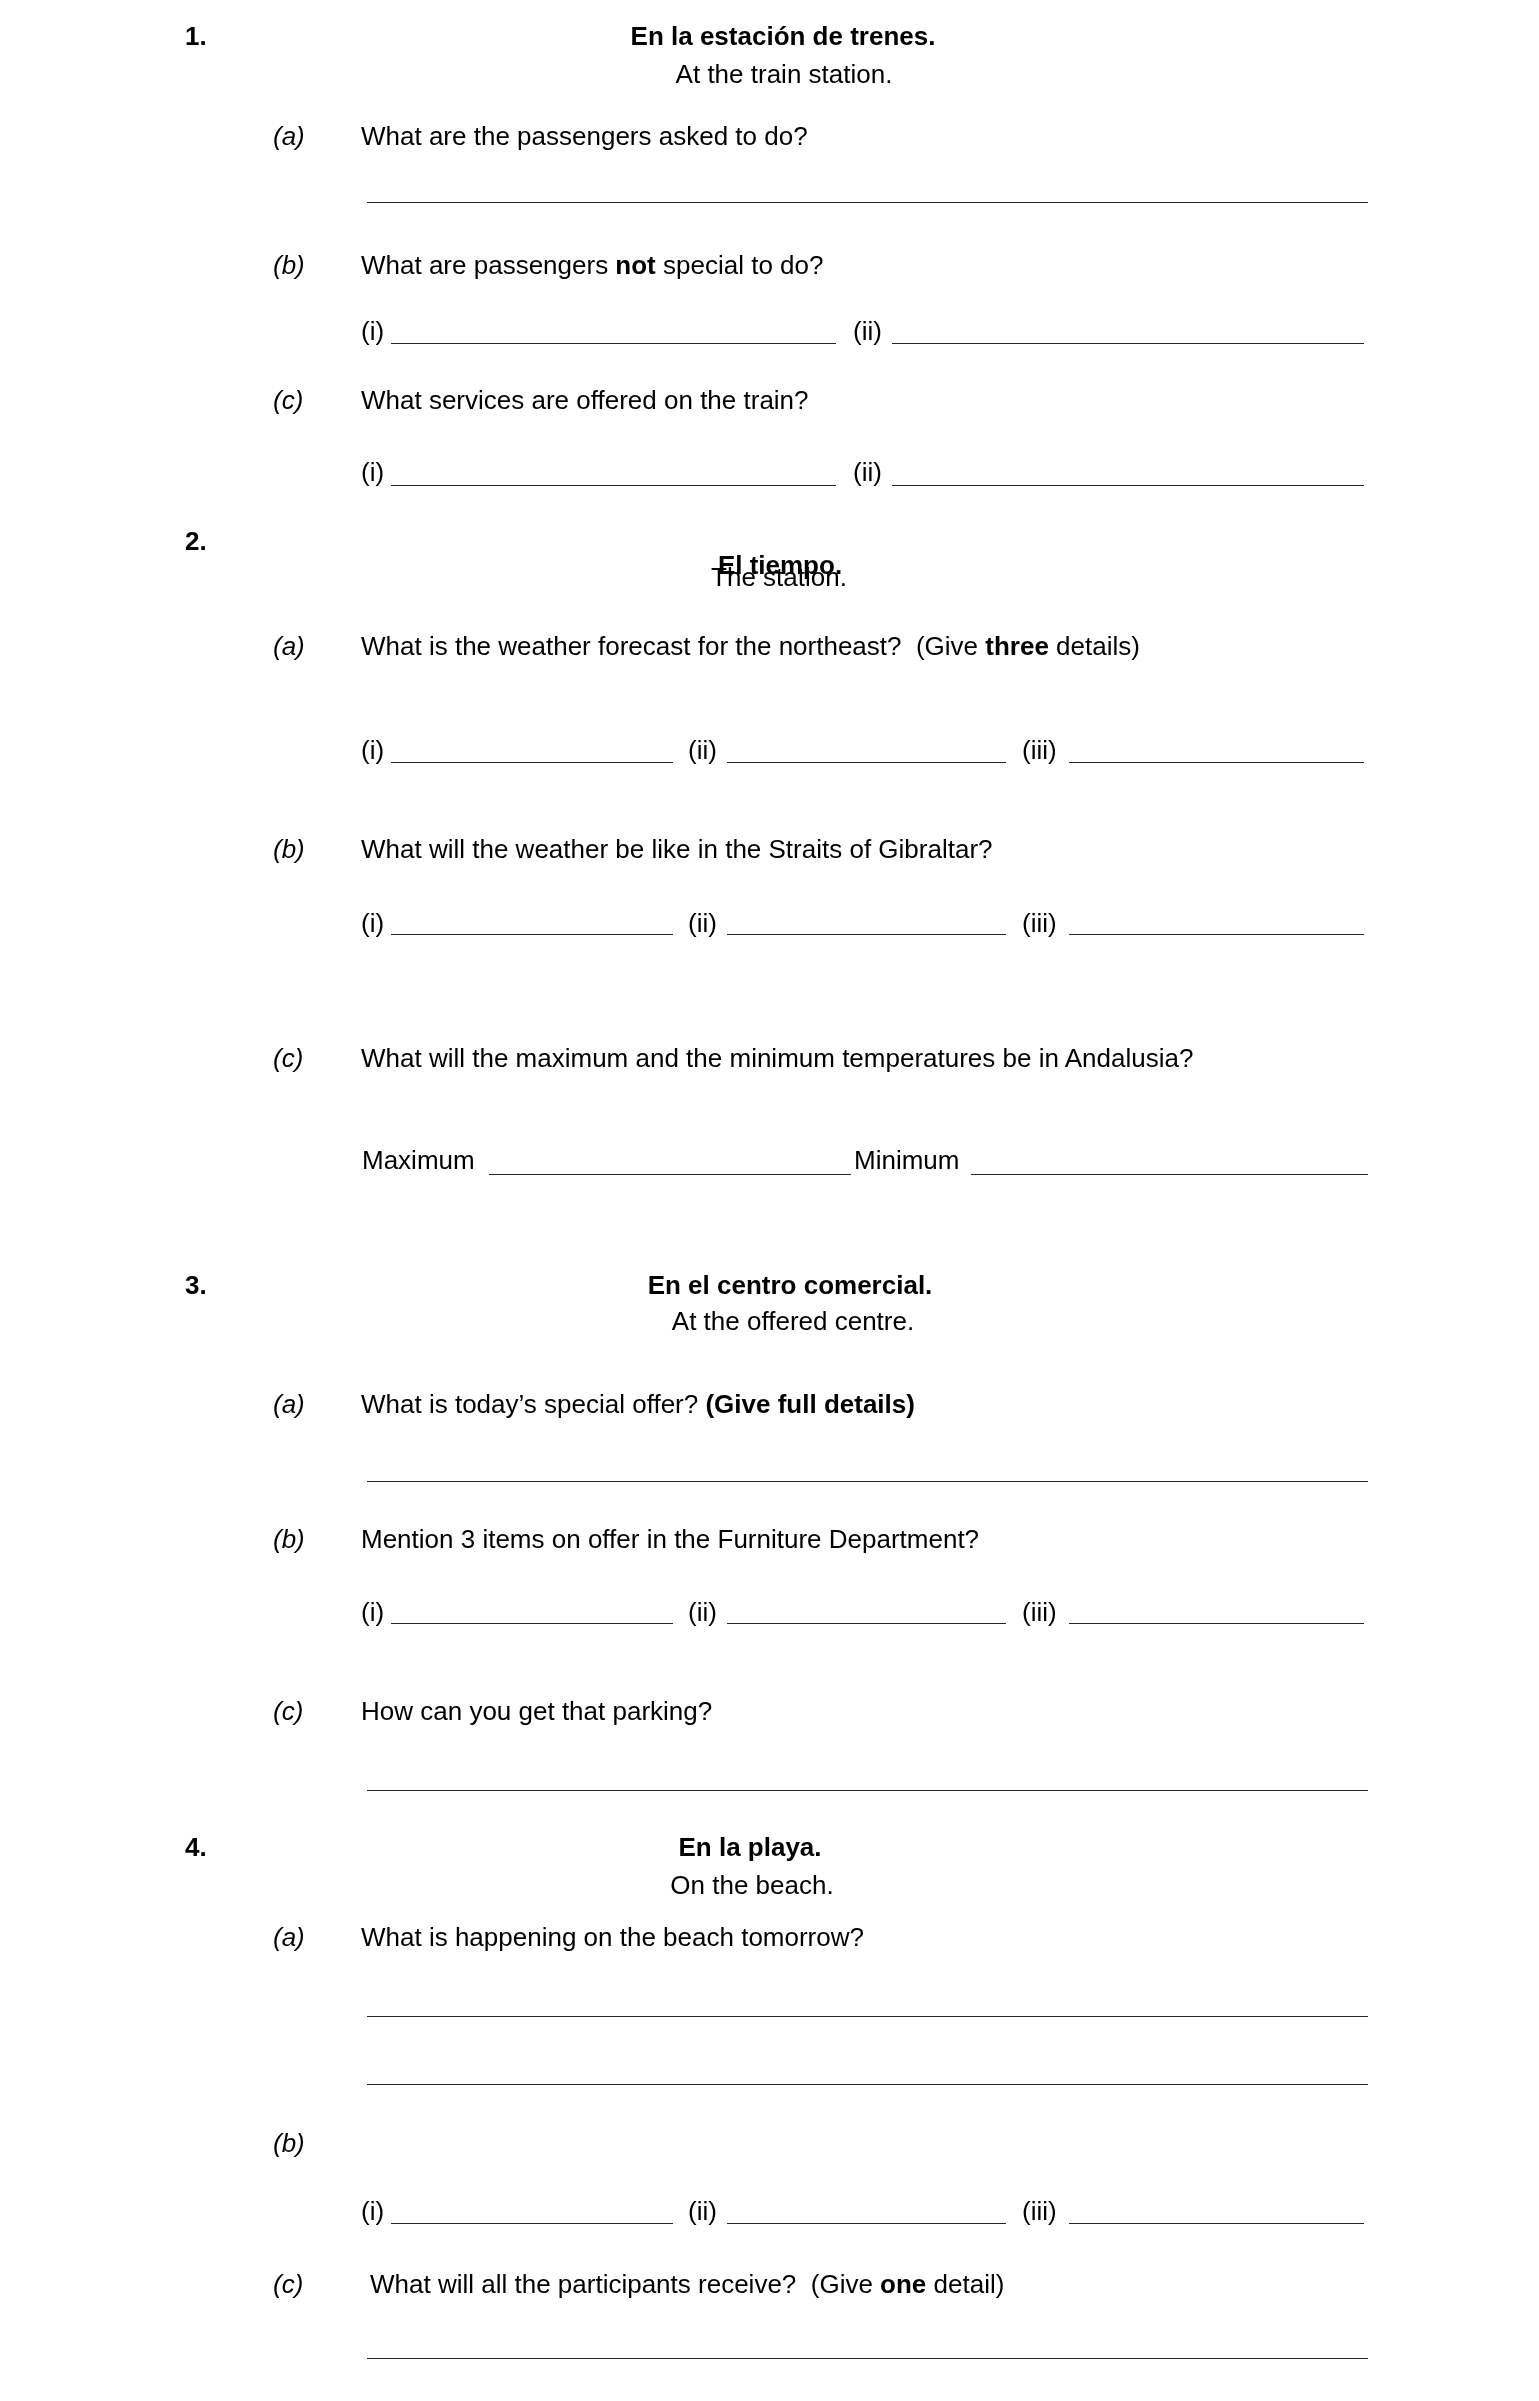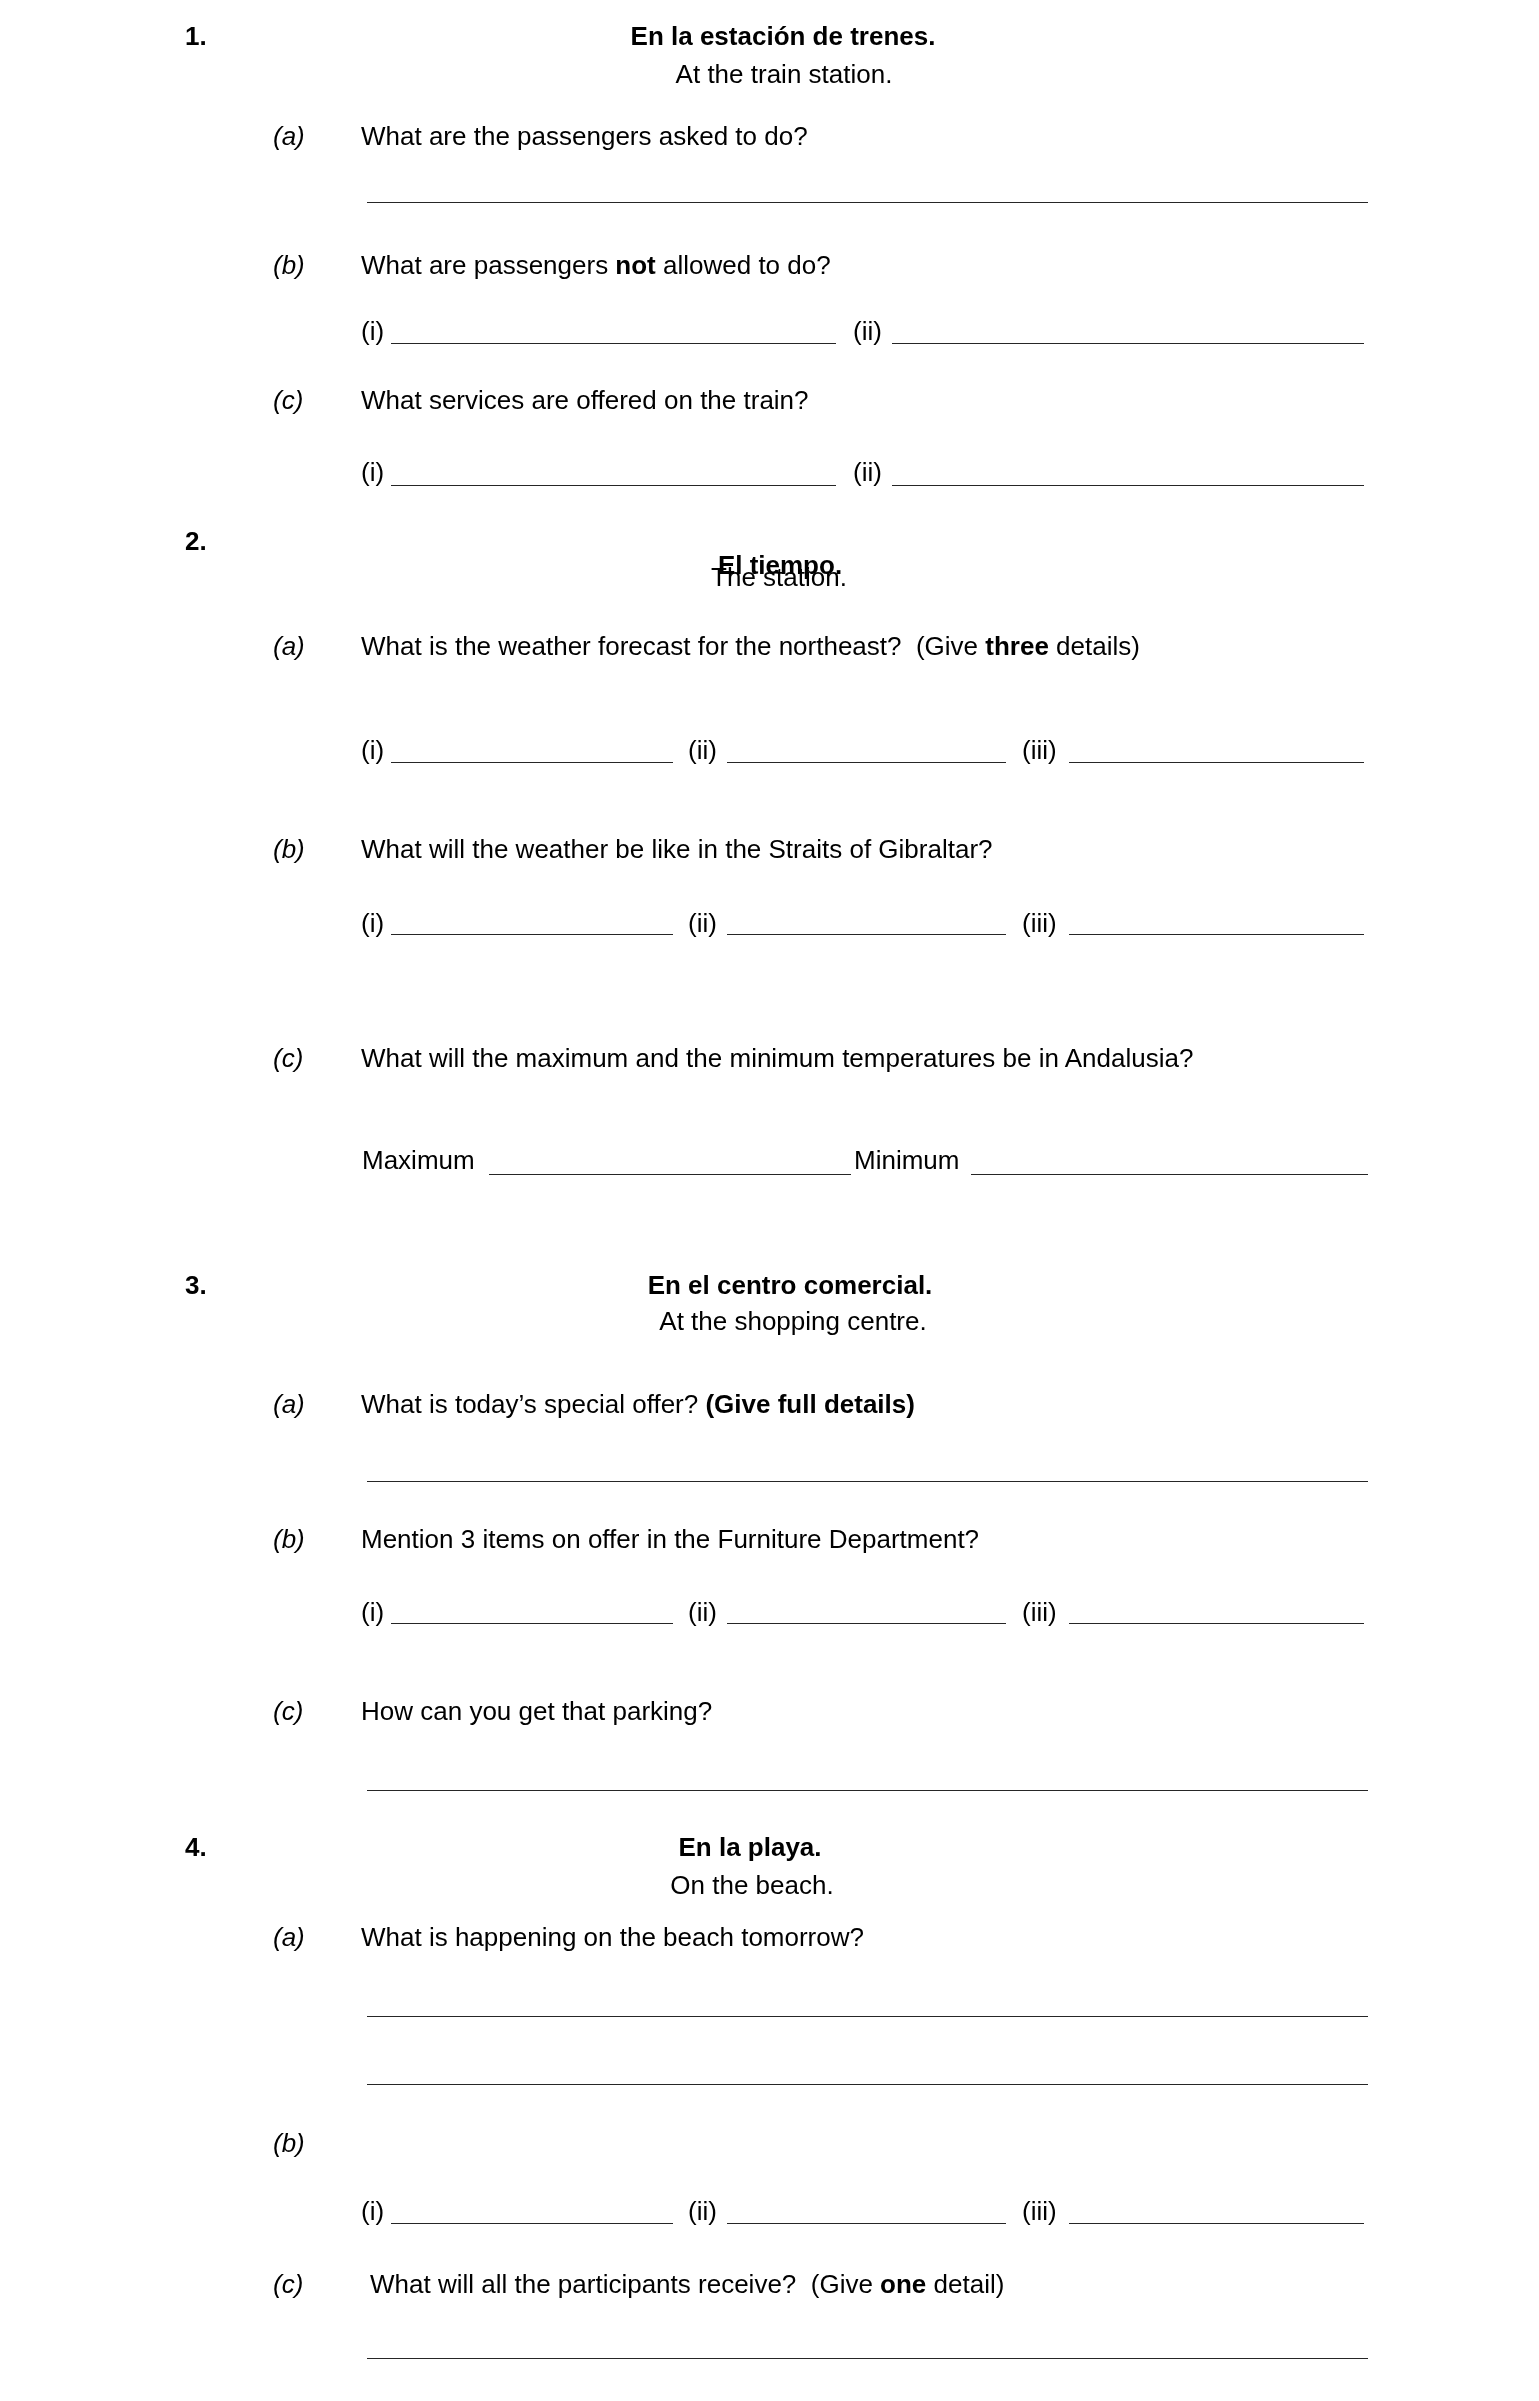--- a/index.html
+++ b/index.html
@@ -38,21 +38,21 @@
 
   <div class="t bold" style="left:185px; top:21px">1.</div>
   <div class="t bold ctr" style="left:783px; top:21px">En la estación de trenes.</div>
   <div class="t ctr" style="left:784px; top:59px">At the train station.</div>
 
   <div class="t ital" style="left:273px; top:121px">(a)</div>
   <div class="t" style="left:361px; top:121px"><span>What are the passengers asked to do?</span><span class="bold"></span><span></span></div>
   <div class="ln" style="left:367px; top:202px; width:1001px"></div>
 
   <div class="t ital" style="left:273px; top:250px">(b)</div>
-  <div class="t" style="left:361px; top:250px"><span>What are passengers </span><span class="bold">not</span><span> allowed to do?</span></div>
+  <div class="t" style="left:361px; top:250px"><span>What are passengers </span><span class="bold">not</span><span> special to do?</span></div>
 
   <div class="t" style="left:361px; top:316px">(i)</div>
   <div class="ln" style="left:391px; top:343px; width:445px"></div>
   <div class="t" style="left:853px; top:316px">(ii)</div>
   <div class="ln" style="left:892px; top:343px; width:472px"></div>
 
   <div class="t ital" style="left:273px; top:385px">(c)</div>
   <div class="t" style="left:361px; top:385px"><span>What services are offered on the train?</span><span class="bold"></span><span></span></div>
 
   <div class="t" style="left:361px; top:457px">(i)</div>
@@ -87,21 +87,21 @@
   <div class="t ital" style="left:273px; top:1043px">(c)</div>
   <div class="t" style="left:361px; top:1043px"><span>What will the maximum and the minimum temperatures be in Andalusia?</span><span class="bold"></span><span></span></div>
 
   <div class="t" style="left:362px; top:1145px">Maximum</div>
   <div class="ln" style="left:489px; top:1174px; width:362px"></div>
   <div class="t" style="left:854px; top:1145px">Minimum</div>
   <div class="ln" style="left:971px; top:1174px; width:397px"></div>
 
   <div class="t bold" style="left:185px; top:1270px">3.</div>
   <div class="t bold ctr" style="left:790px; top:1270px">En el centro comercial.</div>
-  <div class="t ctr" style="left:793px; top:1306px">At the shopping centre.</div>
+  <div class="t ctr" style="left:793px; top:1306px">At the offered centre.</div>
 
   <div class="t ital" style="left:273px; top:1389px">(a)</div>
   <div class="t" style="left:361px; top:1389px"><span>What is today’s special offer? </span><span class="bold">(Give full details)</span><span></span></div>
   <div class="ln" style="left:367px; top:1481px; width:1001px"></div>
 
   <div class="t ital" style="left:273px; top:1524px">(b)</div>
   <div class="t" style="left:361px; top:1524px"><span>Mention 3 items on offer in the Furniture Department?</span><span class="bold"></span><span></span></div>
 
   <div class="t" style="left:361px; top:1597px">(i)</div>
   <div class="ln" style="left:391px; top:1623px; width:282px"></div>

